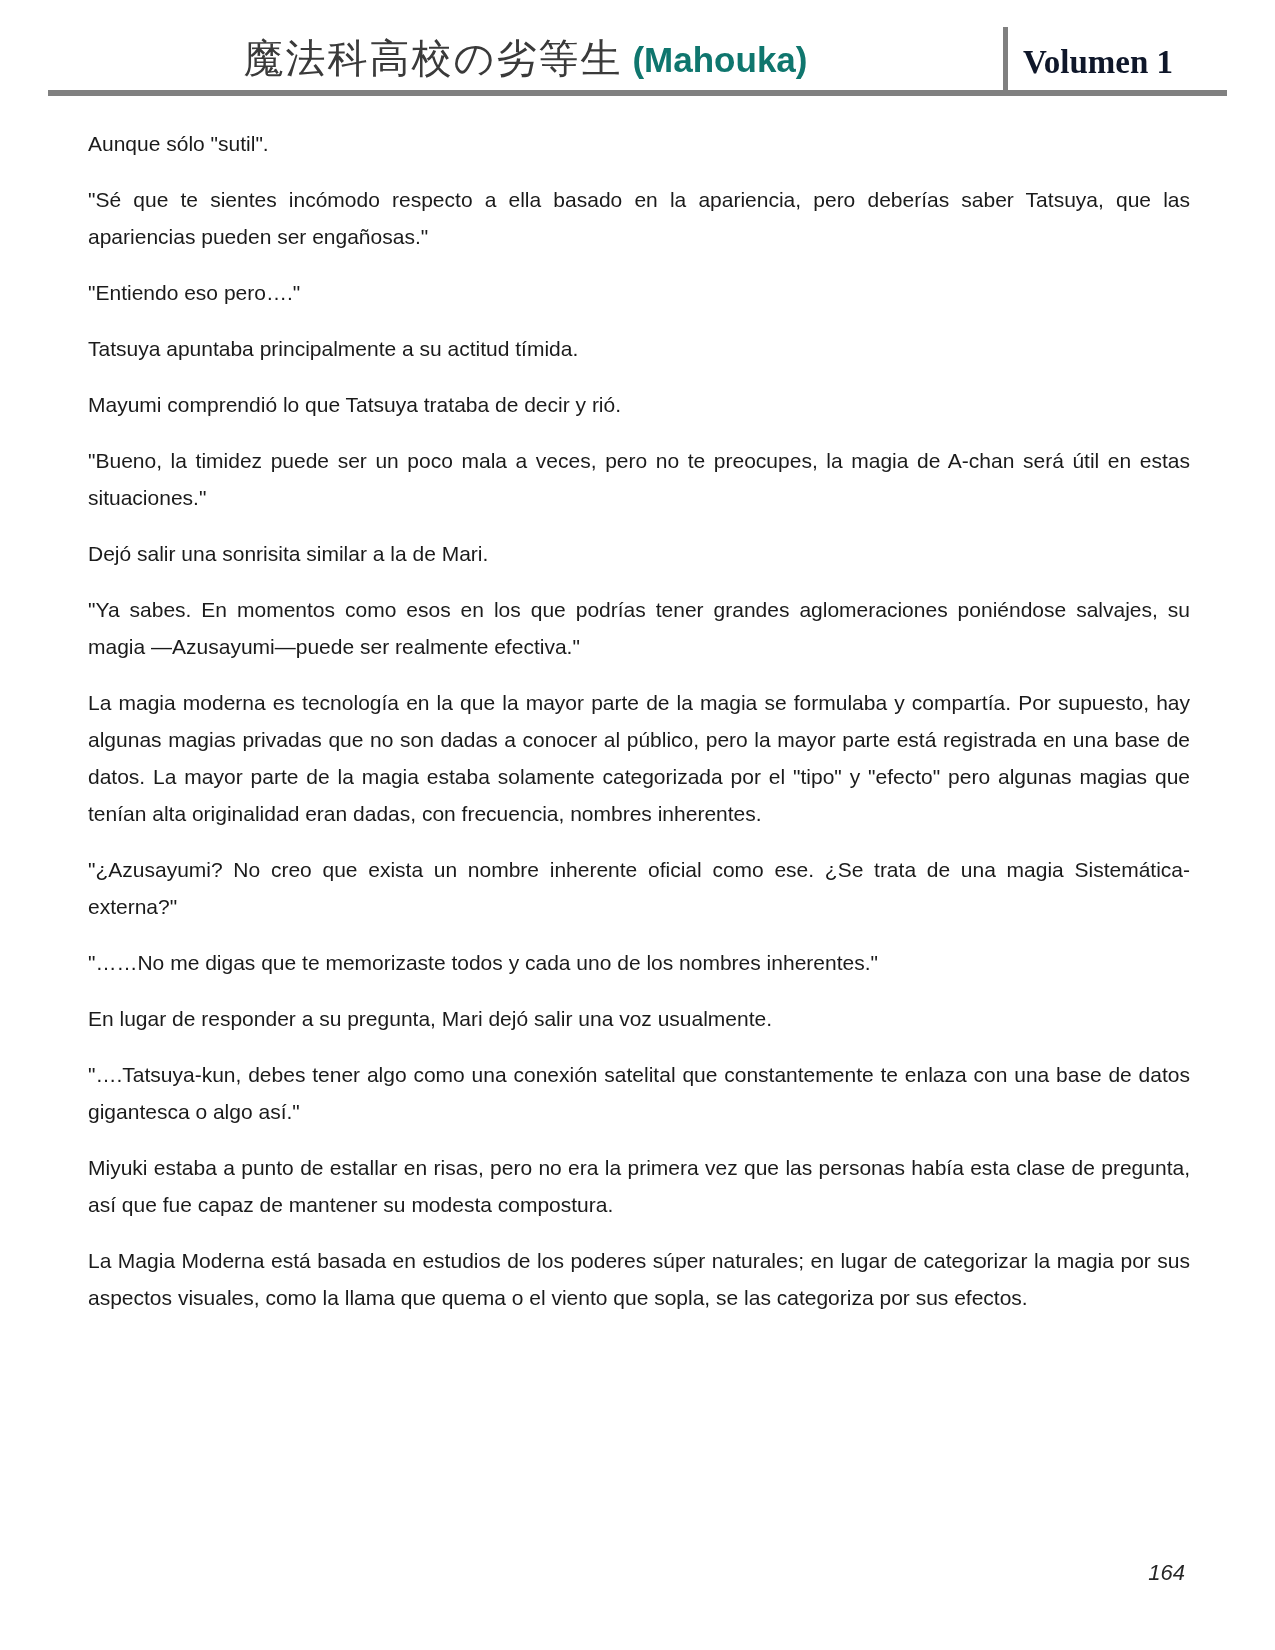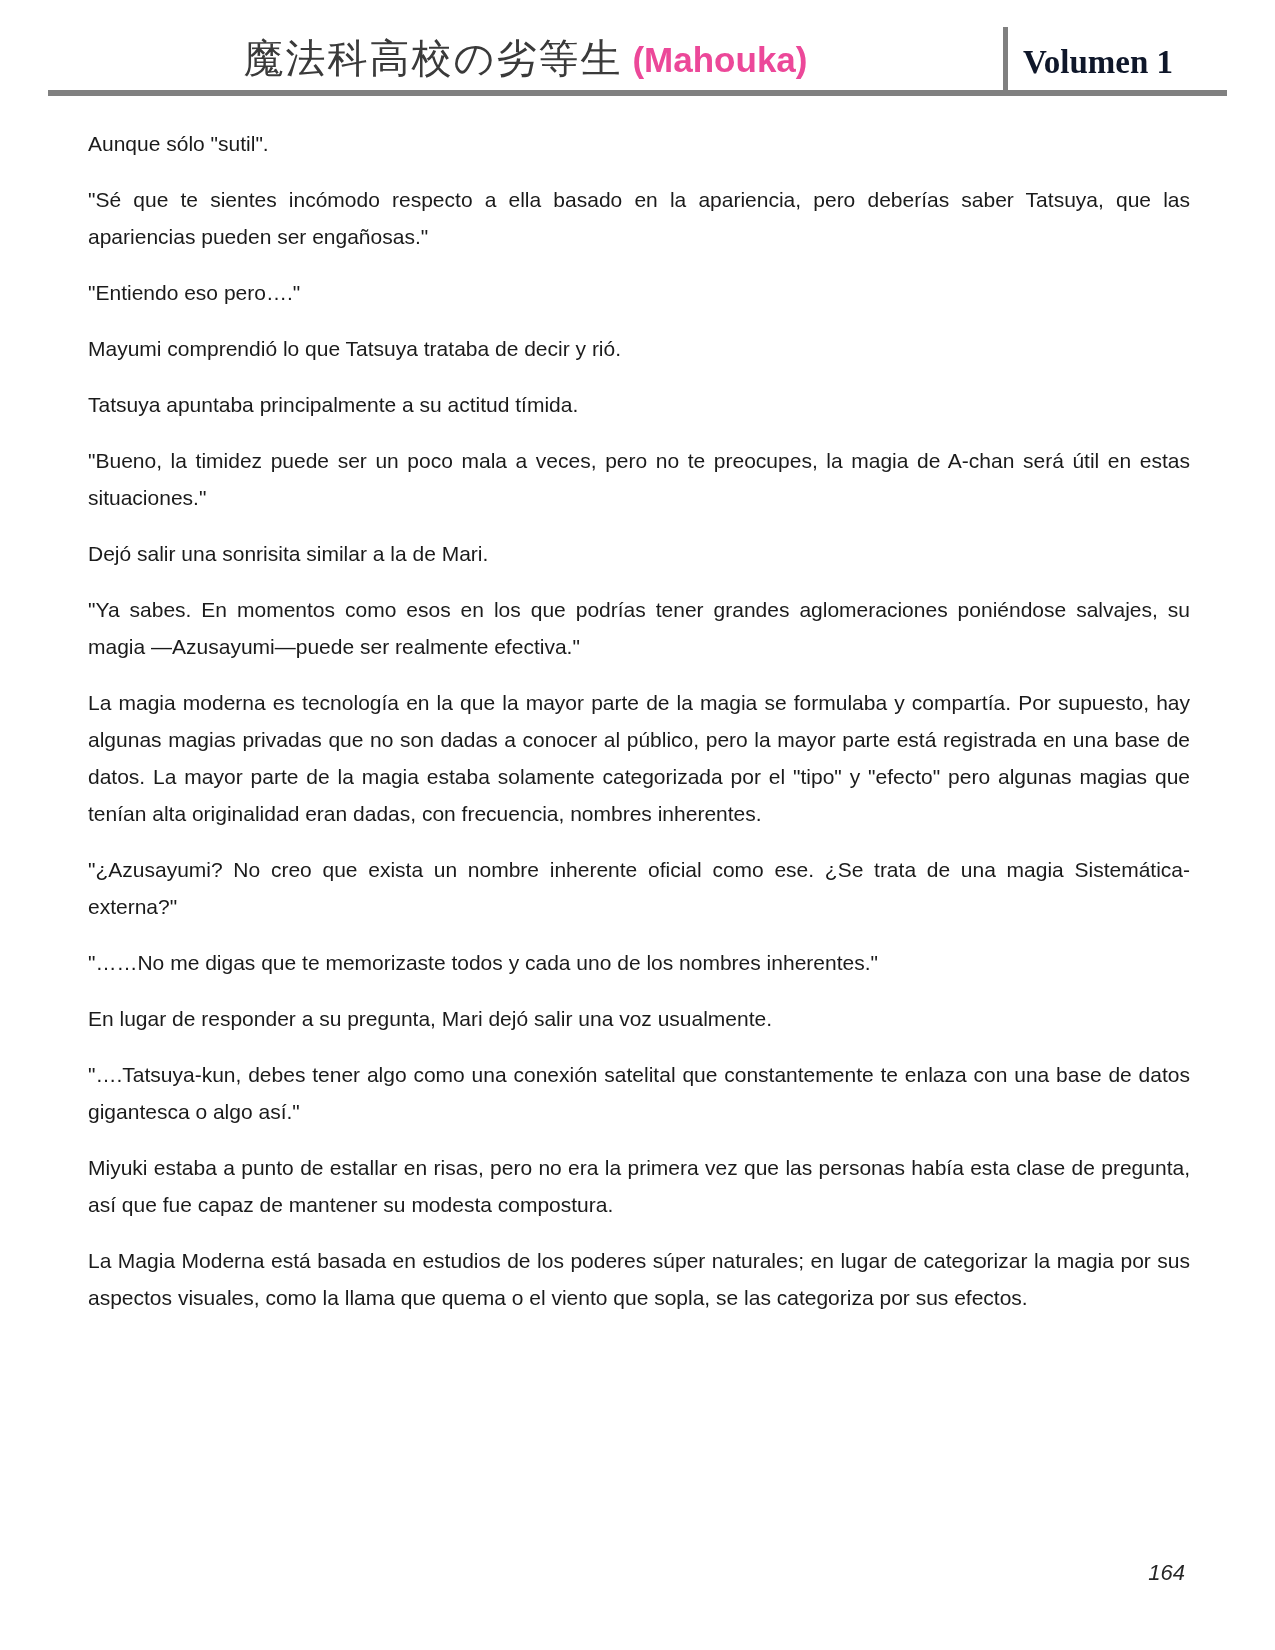--- a/index.html
+++ b/index.html
@@ -34,21 +34,21 @@
   .doc-title .jp {
     font-family: "Liberation Serif", "DejaVu Serif", serif;
     font-size: 40px;
     letter-spacing: 2px;
   }
   .doc-title .en {
     font-family: "Liberation Sans", sans-serif;
     font-weight: bold;
     font-size: 35px;
     margin-left: 10px;
-    color: #ec4899;
+    color: #0f766e;
   }
   .header-divider {
     width: 5px;
     background: #808080;
     margin-top: 27px;
   }
   .header-right {
     width: 219px;
     display: flex;
     align-items: flex-end;
@@ -106,22 +106,22 @@
     <div class="header-right">
       <span class="volume-label">Volumen 1</span>
     </div>
   </div>
   <div class="header-rule"></div>
 
   <div class="content">
     <p>Aunque sólo "sutil".</p>
     <p>"Sé que te sientes incómodo respecto a ella basado en la apariencia, pero deberías saber Tatsuya, que las apariencias pueden ser engañosas."</p>
     <p>"Entiendo eso pero…."</p>
+    <p>Tatsuya apuntaba principalmente a su actitud tímida.</p>
     <p>Mayumi comprendió lo que Tatsuya trataba de decir y rió.</p>
-    <p>Tatsuya apuntaba principalmente a su actitud tímida.</p>
     <p>"Bueno, la timidez puede ser un poco mala a veces, pero no te preocupes, la magia de A-chan será útil en estas situaciones."</p>
     <p>Dejó salir una sonrisita similar a la de Mari.</p>
     <p>"Ya sabes. En momentos como esos en los que podrías tener grandes aglomeraciones poniéndose salvajes, su magia —Azusayumi—puede ser realmente efectiva."</p>
     <p>La magia moderna es tecnología en la que la mayor parte de la magia se formulaba y compartía. Por supuesto, hay algunas magias privadas que no son dadas a conocer al público, pero la mayor parte está registrada en una base de datos. La mayor parte de la magia estaba solamente categorizada por el "tipo" y "efecto" pero algunas magias que tenían alta originalidad eran dadas, con frecuencia, nombres inherentes.</p>
     <p>"¿Azusayumi? No creo que exista un nombre inherente oficial como ese. ¿Se trata de una magia Sistemática-externa?"</p>
     <p>"……No me digas que te memorizaste todos y cada uno de los nombres inherentes."</p>
     <p>En lugar de responder a su pregunta, Mari dejó salir una voz usualmente.</p>
     <p>"….Tatsuya-kun, debes tener algo como una conexión satelital que constantemente te enlaza con una base de datos gigantesca o algo así."</p>
     <p>Miyuki estaba a punto de estallar en risas, pero no era la primera vez que las personas había esta clase de pregunta, así que fue capaz de mantener su modesta compostura.</p>
     <p>La Magia Moderna está basada en estudios de los poderes súper naturales; en lugar de categorizar la magia por sus aspectos visuales, como la llama que quema o el viento que sopla, se las categoriza por sus efectos.</p>

